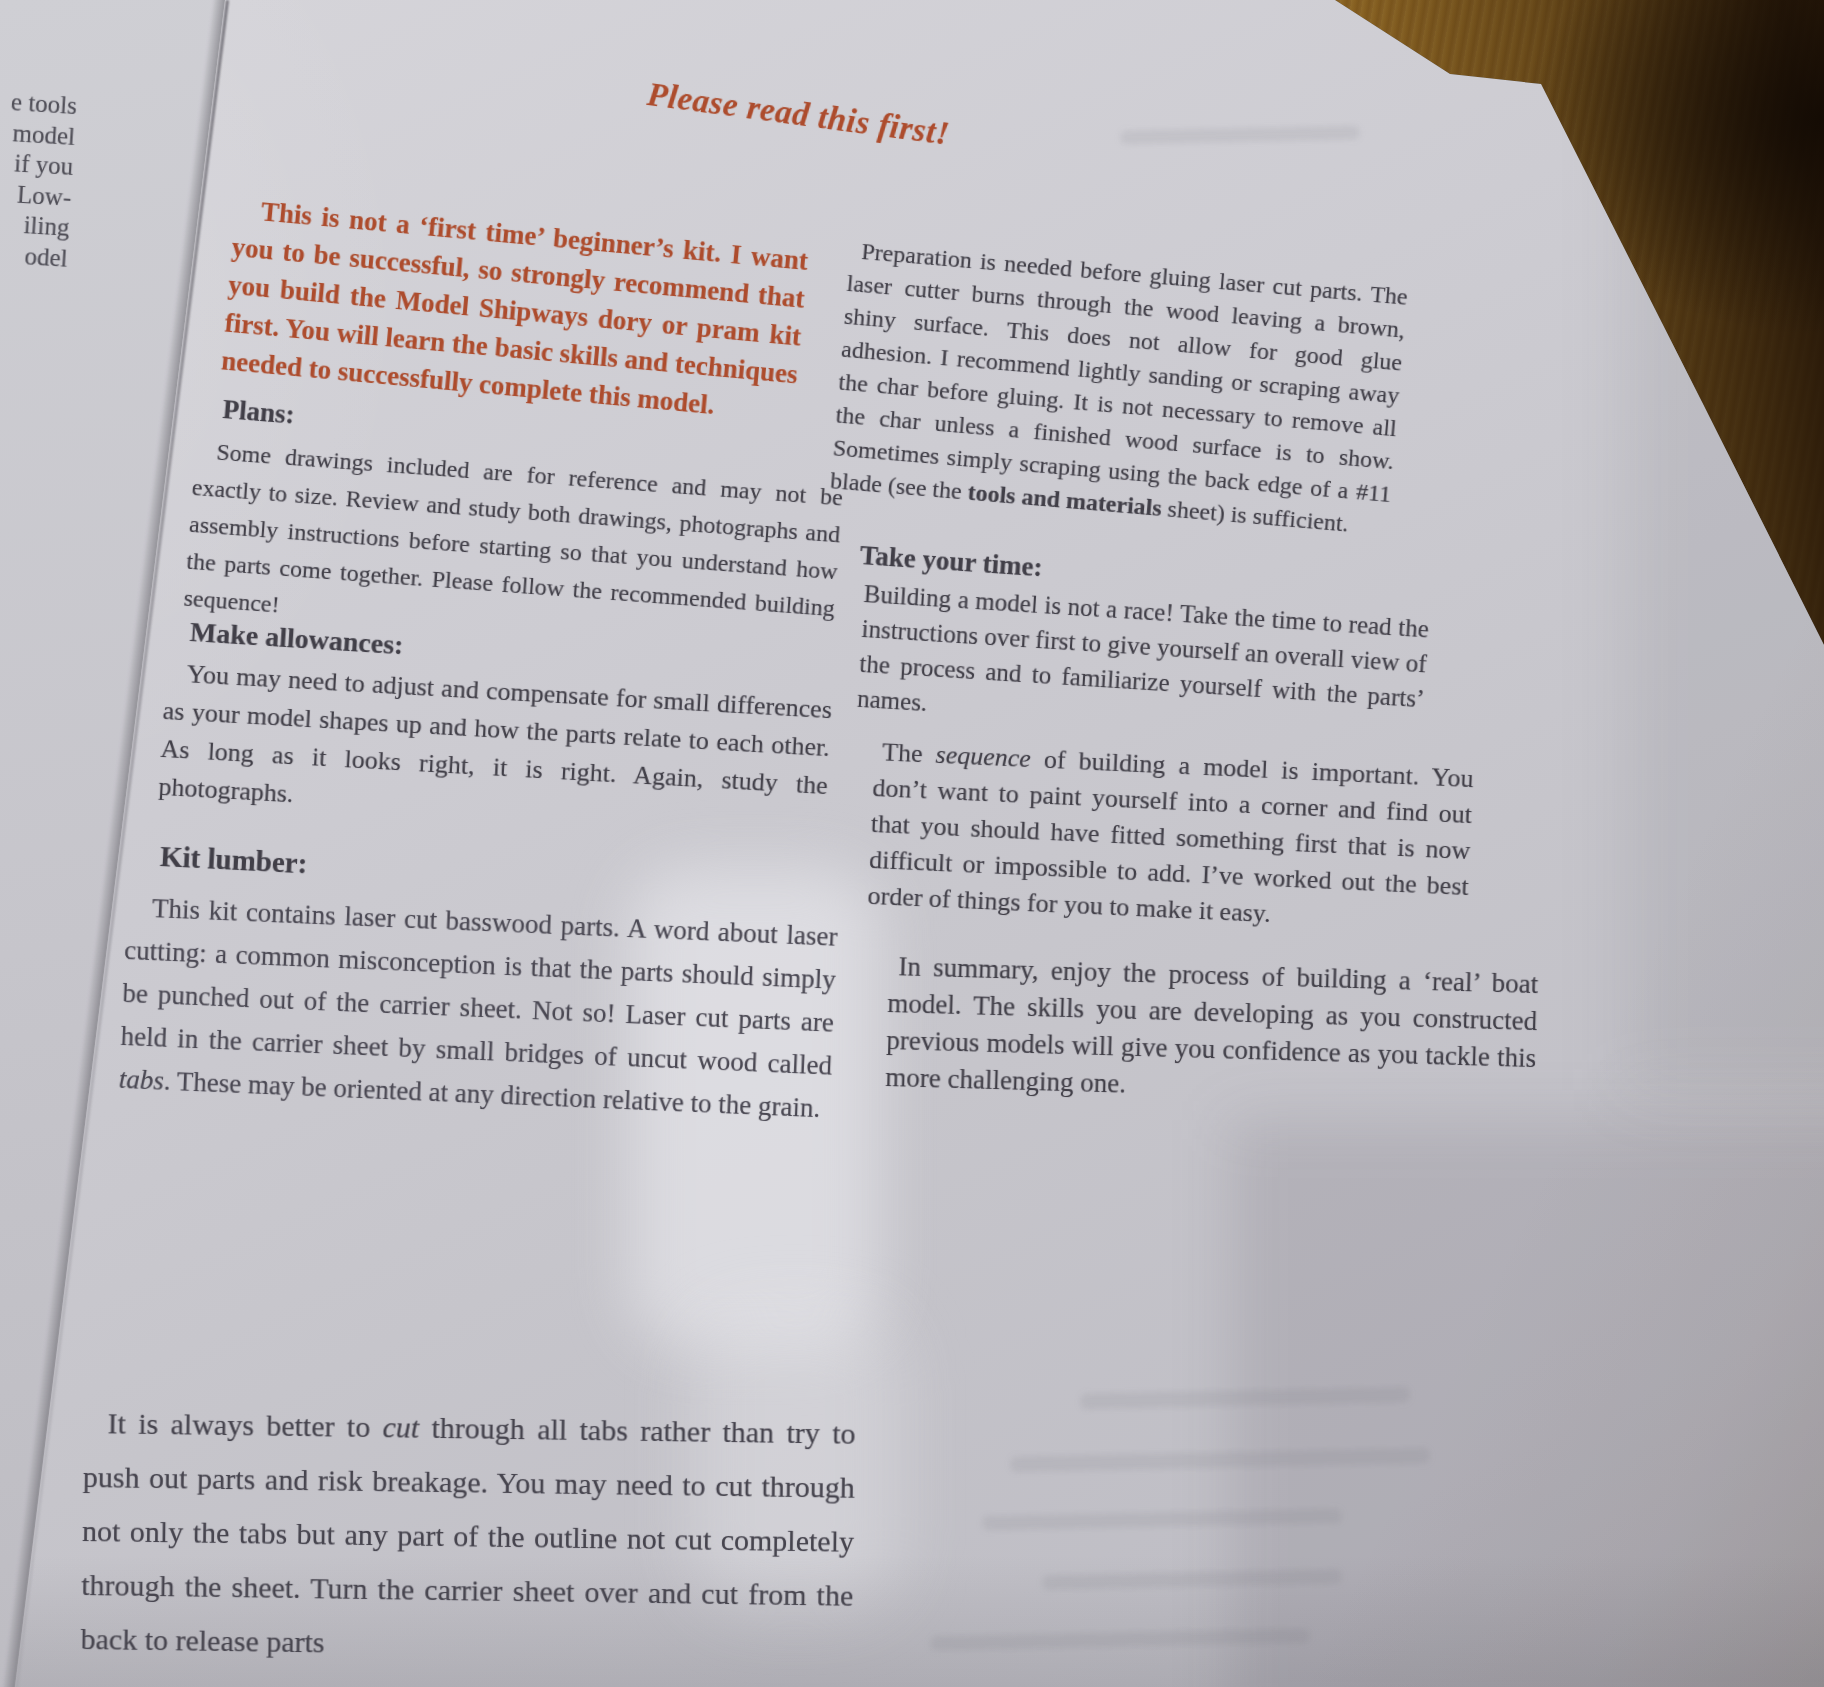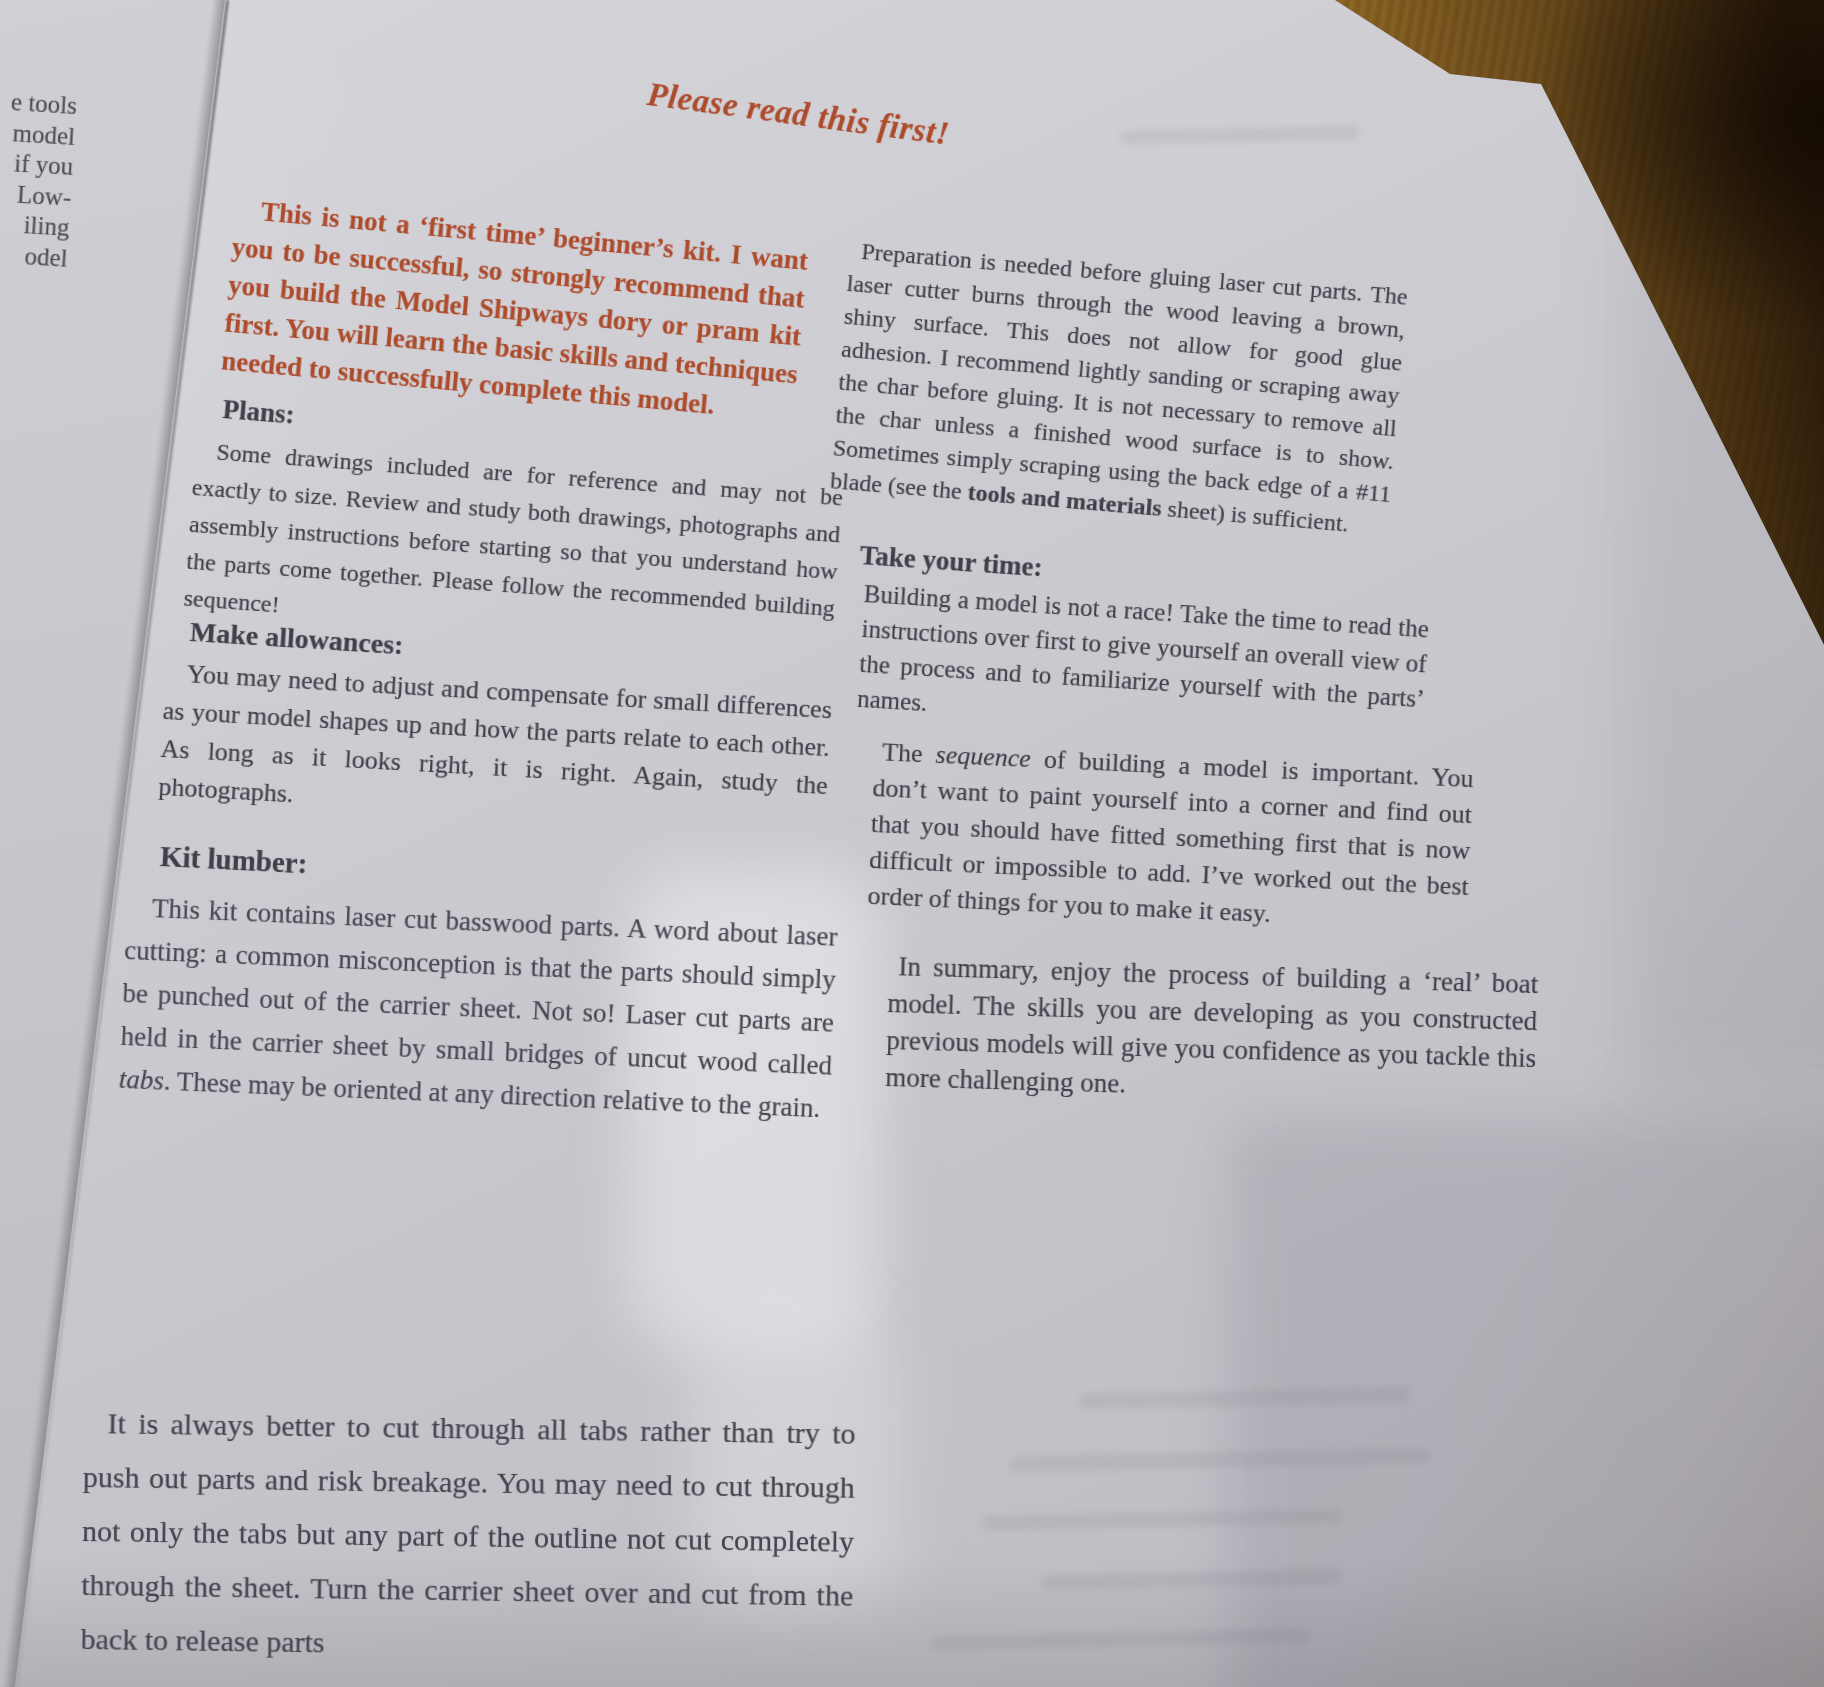--- a/index.html
+++ b/index.html
@@ -131,21 +131,21 @@
 
     <div class="block plans-h h ink">Plans:</div>
     <div class="block plans-b ink">Some drawings included are for reference and may not be exactly to size. Review and study both drawings, photographs and assembly instructions before starting so that you understand how the parts come together. Please follow the recommended building sequence!</div>
 
     <div class="block allow-h h ink">Make allowances:</div>
     <div class="block allow-b ink">You may need to adjust and compensate for small differences as your model shapes up and how the parts relate to each other. As long as it looks right, it is right. Again, study the photographs.</div>
 
     <div class="block kit-h h ink">Kit lumber:</div>
     <div class="block kit-b ink"><span>This kit contains laser cut basswood parts. A word about laser cutting: a common misconception is that the parts should simply be punched out of the carrier sheet. Not so! Laser cut parts are held in the carrier sheet by small bridges of uncut wood called </span><span style="font-style: italic;">tabs</span><span>. These may be oriented at any direction relative to the grain.</span></div>
 
-    <div class="block closing ink"><span>It is always better to </span><span style="">cut</span><span> through all tabs rather than try to push out parts and risk breakage. You may need to cut through not only the tabs but any part of the outline not cut completely through the sheet. Turn the carrier sheet over and cut from the back to release parts</span></div>
+    <div class="block closing ink"><span>It is always better to </span><span style="font-style: italic;">cut</span><span> through all tabs rather than try to push out parts and risk breakage. You may need to cut through not only the tabs but any part of the outline not cut completely through the sheet. Turn the carrier sheet over and cut from the back to release parts</span></div>
 
     <div class="block prep ink"><span>Preparation is needed before gluing laser cut parts. The laser cutter burns through the wood leaving a brown, shiny surface. This does not allow for good glue adhesion. I recommend lightly sanding or scraping away the char before gluing. It is not necessary to remove all the char unless a finished wood surface is to show. Sometimes simply scraping using the back edge of a #11 blade (see the </span><span style="font-weight: bold;">tools and materials</span><span> sheet) is sufficient.</span></div>
 
     <div class="block take-h h ink">Take your time:</div>
     <div class="block take-b ink">Building a model is not a race! Take the time to read the instructions over first to give yourself an overall view of the process and to familiarize yourself with the parts’ names.</div>
 
     <div class="block seq ink"><span>The </span><span style="font-style: italic;">sequence</span><span> of building a model is important. You don’t want to paint yourself into a corner and find out that you should have fitted something first that is now difficult or impossible to add. I’ve worked out the best order of things for you to make it easy.</span></div>
 
     <div class="block summary ink">In summary, enjoy the process of building a ‘real’ boat model. The skills you are developing as you constructed previous models will give you confidence as you tackle this more challenging one.</div>
 

